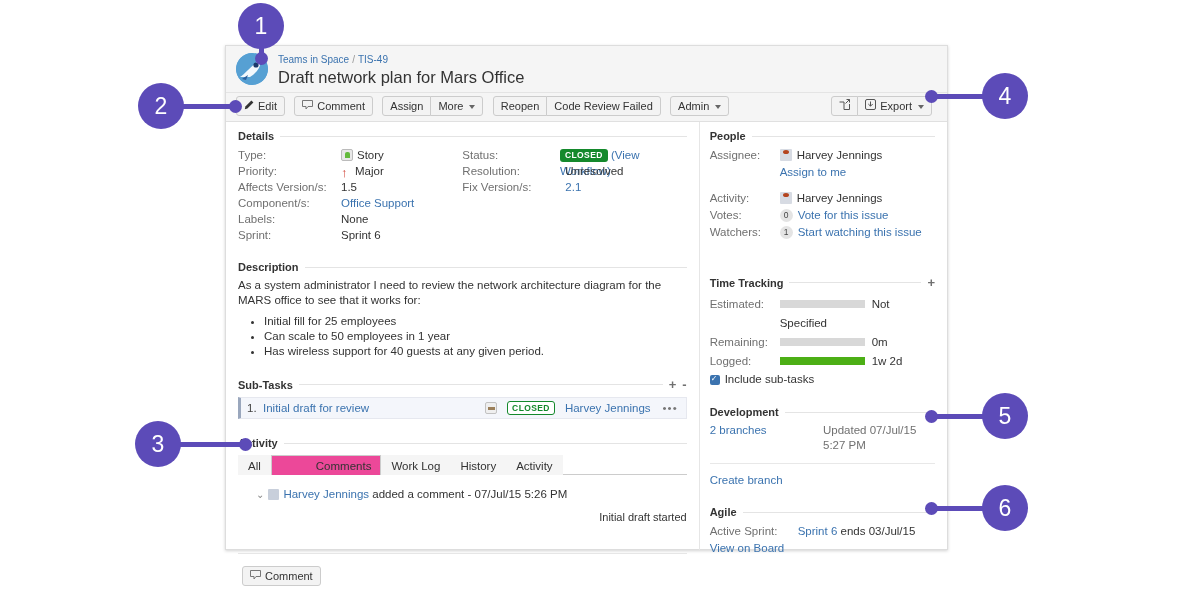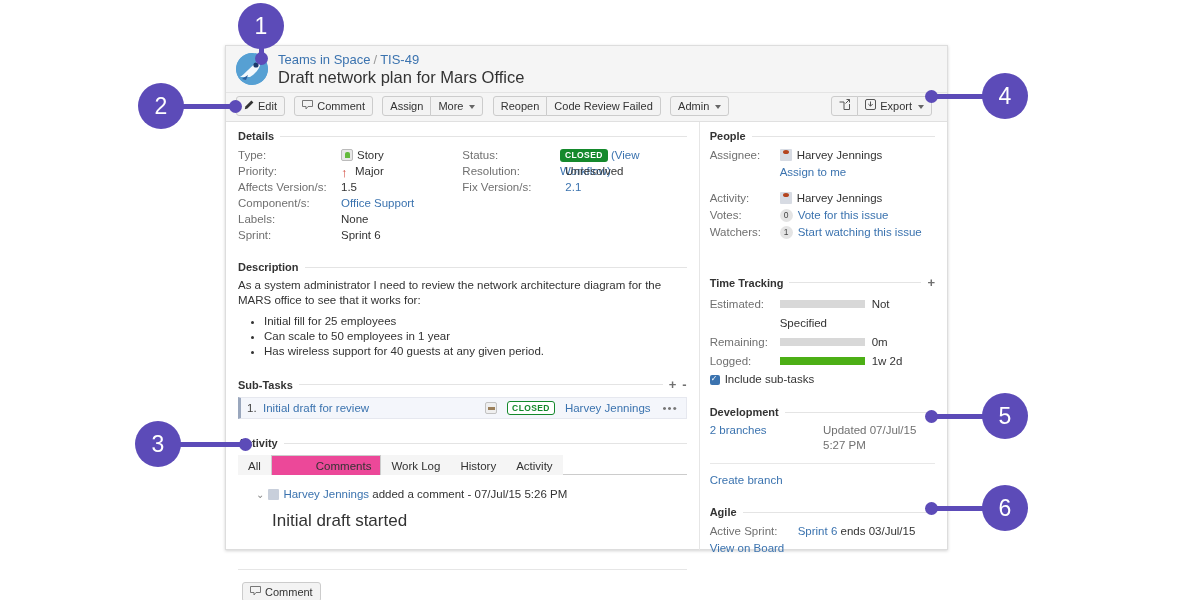--- a/index.html
+++ b/index.html
@@ -33,21 +33,21 @@
     padding: 5px 12px 0 12px;
   }
   .avatar {
     position: absolute; left: 10px; top: 7px;
     width: 32px; height: 32px; border-radius: 50%;
     background: #5aa3d9;
     overflow: hidden;
   }
   .breadcrumb {
     margin-left: 40px;
-    font-size: 13px;
+    font-size: 10px;
     line-height: 13px;
     color: #707070;
     padding-top: 2px;
   }
   .breadcrumb a { color: #3b73af; text-decoration: none; }
   .breadcrumb .sep { color: #999; margin: 0 3px; }
   .issue-title {
     margin-left: 40px;
     font-size: 16.5px;
     line-height: 22px;
@@ -206,21 +206,21 @@
     padding-left: 44px;
   }
   .comment-block { padding: 12px 0 8px 18px; }
   .comment-head { font-size: 11.5px; color: #333; line-height: 14px; }
   .comment-chevron { color: #888; margin-right: 4px; font-size: 10px; }
   .mini-avatar {
     display: inline-block; width: 11px; height: 11px;
     background: #c8cfdb; border-radius: 1px;
     position: relative; top: 2px; margin-right: 4px;
   }
-  .comment-body { font-size: 17px; color: #333; margin: 9px 0 16px 16px; }
+  .comment-body { font-size: 11px; color: #333; margin: 9px 0 8px 16px; text-align: right; }
   .comment-sep { border-bottom: 1px solid #e6e6e6; margin-top: 14px; }
   .footer-bar { padding: 12px 0 0 4px; }
 
   
   .r-row { display: flex; font-size: 11.5px; line-height: 17px; min-height: 17px; }
   .r-label { width: 70px; color: #707070; flex: none; }
   .r-val { color: #333; }
   .person-ico {
     display:inline-block; width:12px; height:12px; margin-right:5px;
     background:#d7dbe3; border-radius:1px; position:relative; top:2px;

